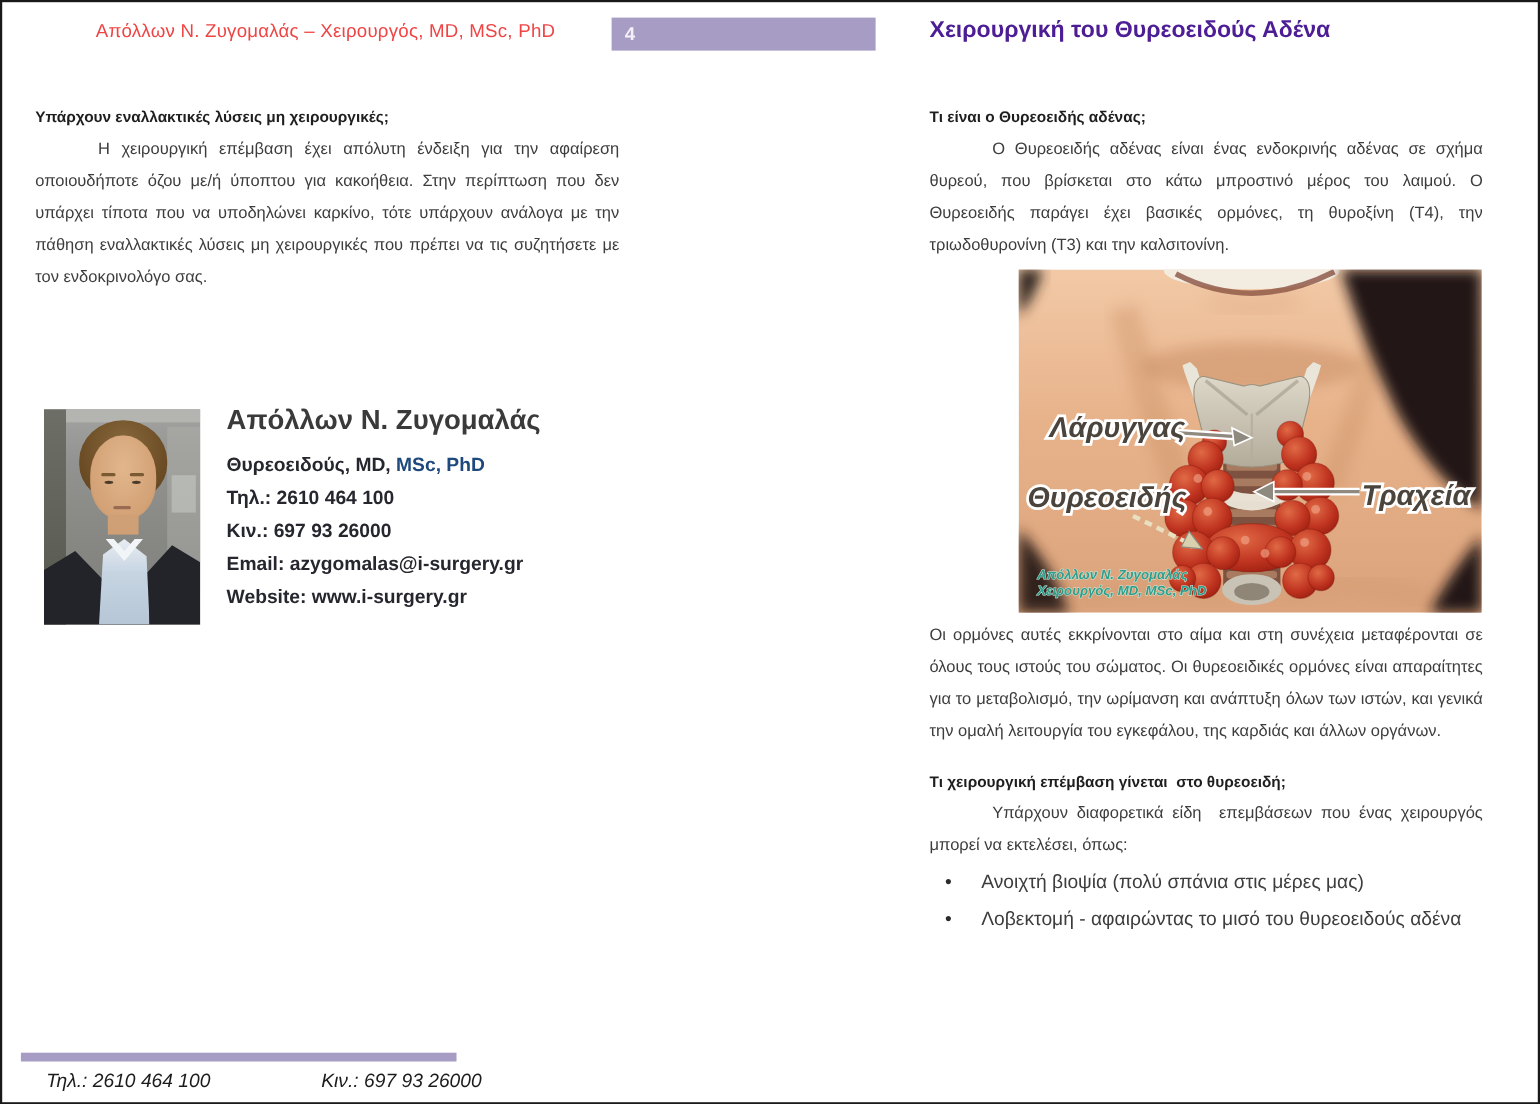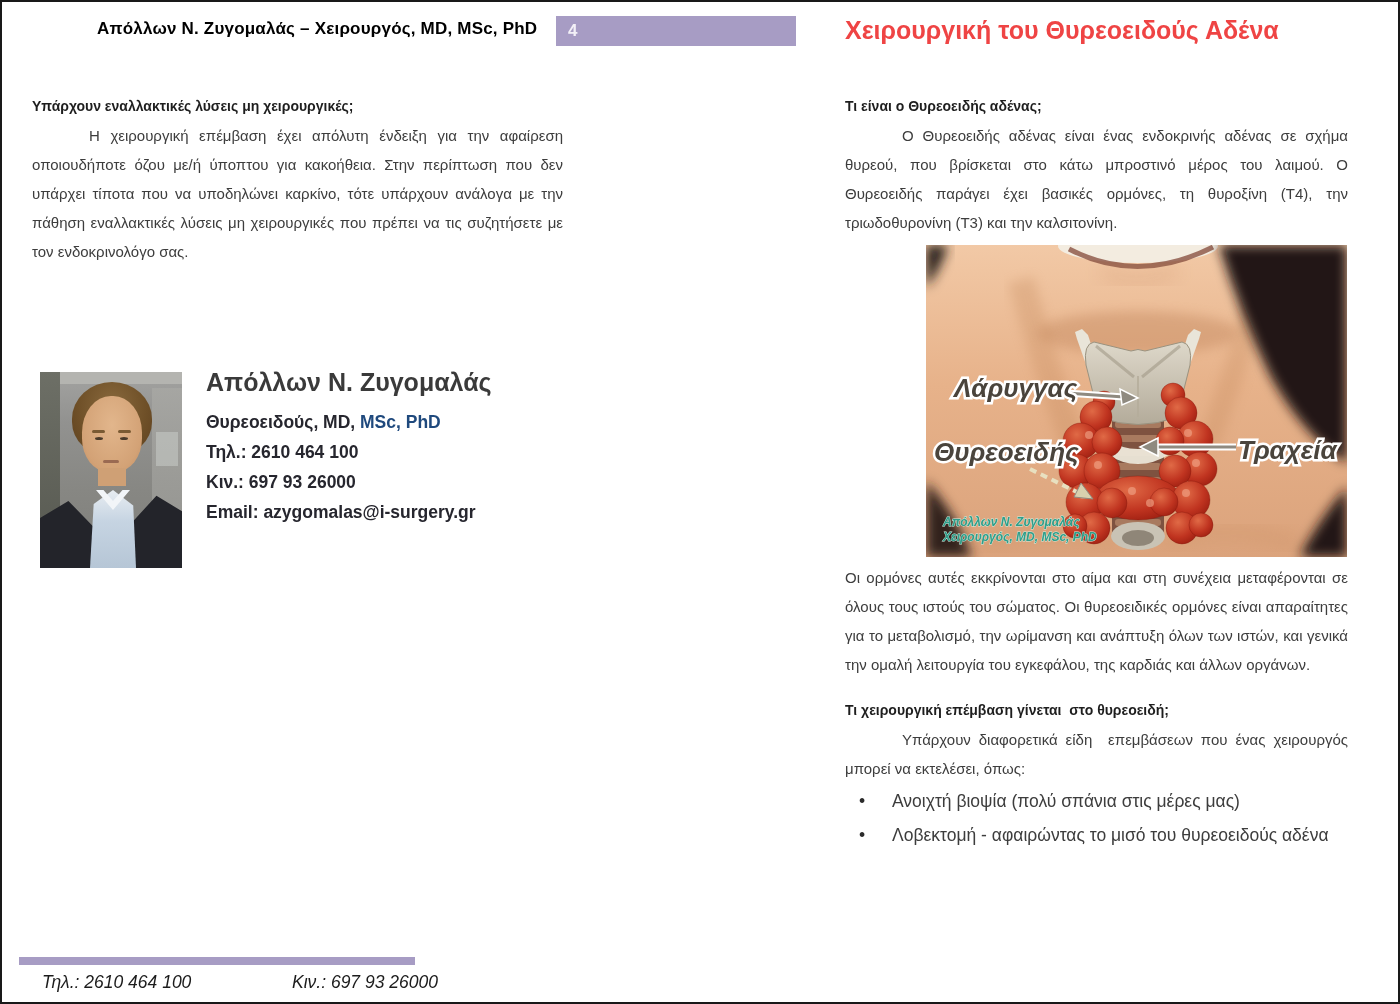--- a/index.html
+++ b/index.html
@@ -4,31 +4,31 @@
 <style>
   * { margin:0; padding:0; box-sizing:border-box; }
   body { background:#555; font-family:"Liberation Sans", sans-serif; }
   .page {
     position:relative; width:1400px; height:1004px; margin:0 auto;
     background:#ffffff; border:2px solid #191919; overflow:hidden;
     color:#3d3d3d;
   }
   
   .hdr-left {
-    position:absolute; left:95px; top:17px;
-    font-size:17px; font-weight:700; color:#000000; letter-spacing:.2px;
+    position:absolute; left:85px; top:17px;
+    font-size:17px; font-weight:400; color:#ef4444; letter-spacing:.2px;
   }
   .page-badge {
     position:absolute; left:554px; top:14px; width:240px; height:30px;
     background:#a79cc4; color:#f3f0f7; font-weight:bold; font-size:17px;
     line-height:30px; padding-left:12px;
   }
   .hdr-right {
     position:absolute; left:843px; top:14px;
-    font-size:25px; font-weight:bold; color:#ef4444;
+    font-size:21px; font-weight:bold; color:#4c1d95;
   }
   
   .doc-h {
     font-size:14px; font-weight:bold; color:#1e1e1e; margin:0 0 7px 0;
     white-space:pre-wrap;
   }
   .doc-p {
     font-size:15px; line-height:29px; color:#3d3d3d;
     text-align:justify;
   }
@@ -120,20 +120,21 @@
       <div class="ph-collar"></div>
     </div>
     <div class="info">
       <div class="info-name">Απόλλων Ν. Ζυγομαλάς</div>
       <div class="info-row">
         <span>Θυρεοειδούς, MD, </span><span class="navy">MSc, PhD</span>
       </div>
       <div class="info-row">Τηλ.: 2610 464 100</div>
       <div class="info-row">Κιν.: 697 93 26000</div>
       <div class="info-row">Email: azygomalas@i-surgery.gr</div>
+      <div class="info-row">Website: www.i-surgery.gr</div>
     </div>
   </div>
 
   <div class="col-right">
     <div class="doc-h">Τι είναι ο Θυρεοειδής αδένας;</div>
     <p class="doc-p indent">Ο Θυρεοειδής αδένας είναι ένας ενδοκρινής αδένας σε σχήμα θυρεού, που βρίσκεται στο κάτω μπροστινό μέρος του λαιμού. Ο Θυρεοειδής παράγει έχει βασικές ορμόνες, τη θυροξίνη (Τ4), την τριωδοθυρονίνη (Τ3) και την καλσιτονίνη.</p>
 
     <div class="fig">
       <svg width="421" height="312" viewBox="0 0 421 312">
         <defs>

